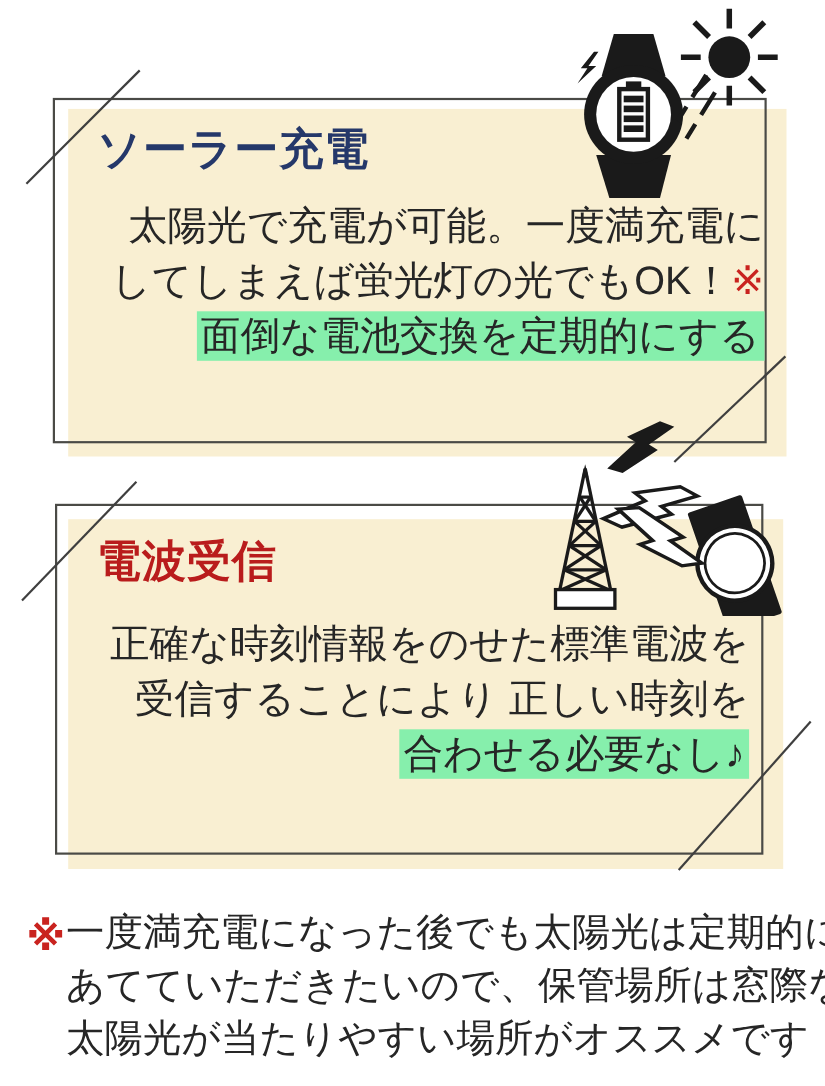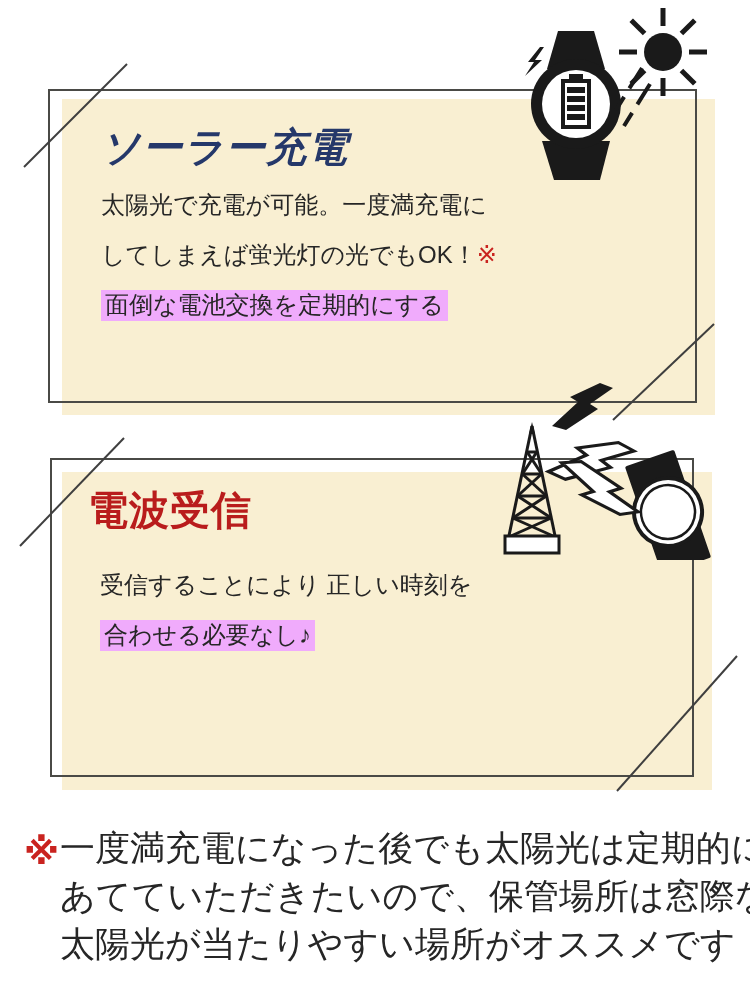--- a/index.html
+++ b/index.html
@@ -6,52 +6,53 @@
   .stage{
     position:relative;width:750px;height:987px;background:#ffffff;
     font-family:"Liberation Sans","DejaVu Sans",sans-serif;
     overflow:hidden;color:#262626;
   }
   .panel-shadow{position:absolute;background:#f9efd2;z-index:1;}
   .panel-frame{position:absolute;border:2px solid #4a4a46;box-sizing:border-box;z-index:2;background:transparent;}
   .card-title{position:absolute;z-index:4;font-size:40px;font-weight:bold;letter-spacing:1px;}
   .solar-title{color:#25386a;}
   .radio-title{color:#b91c1c;}
-  .card-body{position:absolute;z-index:4;font-size:24px;line-height:50px;letter-spacing:0;}
+  .card-body{position:absolute;z-index:4;font-size:36px;line-height:50px;letter-spacing:0;text-align:right;}
   .card-body .line{white-space:nowrap;height:50px;}
-  .hl{background:#f0abfc;padding:1px 4px 3px 4px;}
+  .hl{background:#86efac;padding:1px 4px 3px 4px;}
   .red{color:#c9231f;}
   .deco-svg{position:absolute;left:0;top:0;z-index:5;pointer-events:none;}
   .icon-svg{position:absolute;z-index:6;pointer-events:none;}
   .footnote{position:absolute;z-index:4;font-size:35px;line-height:48px;letter-spacing:0;}
   .footnote-mark{position:absolute;left:24px;top:831px;z-index:4;font-size:36px;font-weight:bold;}
   .footnote .fline{white-space:nowrap;height:48px;}
 </style>
 </head>
 <body>
 
 <div class="stage">
 
   <div class="panel-shadow" style="left:62px;top:99px;width:653px;height:316px;"></div>
   <div class="panel-frame" style="left:48px;top:89px;width:649px;height:314px;"></div>
 
-  <h2 class="card-title solar-title" style="left:88px;top:108px;margin:12px;font-style:italic;"><span>ソーラー充電</span></h2>
+  <h2 class="card-title solar-title" style="left:88px;top:108px;margin:0;"><span>ソーラー充電</span></h2>
 
   <div class="card-body" style="left:101px;top:180px;">
     <div class="line"><span>太陽光で充電が可能。一度満充電に</span></div>
     <div class="line"><span>してしまえば蛍光灯の光でもOK！</span><span class="red">※</span></div>
     <div class="line"><span class="hl">面倒な電池交換を定期的にする</span></div>
   </div>
 
   <div class="panel-shadow" style="left:62px;top:472px;width:650px;height:318px;"></div>
   <div class="panel-frame" style="left:50px;top:458px;width:644px;height:319px;"></div>
 
   <h2 class="card-title radio-title" style="left:88px;top:483px;margin:0;"><span>電波受信</span></h2>
 
   <div class="card-body" style="left:100px;top:560px;">
+    <div class="line"><span>正確な時刻情報をのせた標準電波を</span></div>
     <div class="line"><span>受信することにより 正しい時刻を</span></div>
     <div class="line"><span class="hl">合わせる必要なし♪</span></div>
   </div>
 
   <div class="footnote-mark red">※</div>
   <div class="footnote" style="left:60px;top:824px;">
     <div class="fline">一度満充電になった後でも太陽光は定期的に</div>
     <div class="fline">あてていただきたいので、保管場所は窓際など</div>
     <div class="fline">太陽光が当たりやすい場所がオススメです！</div>
   </div>

